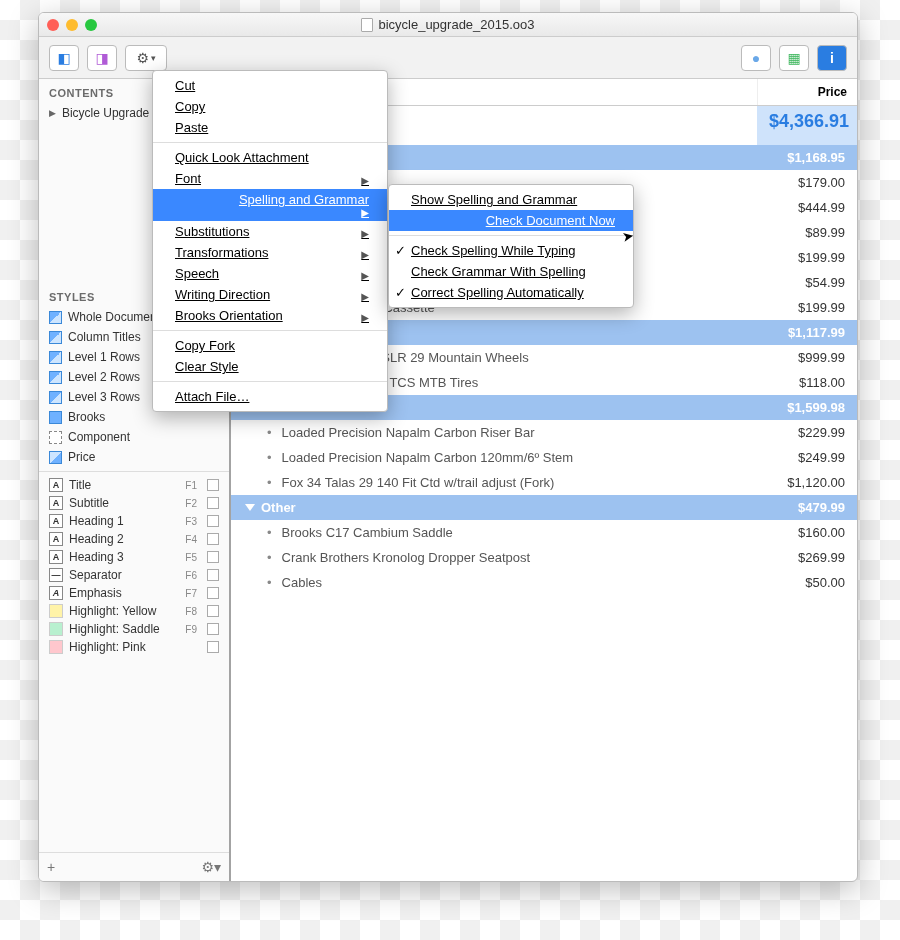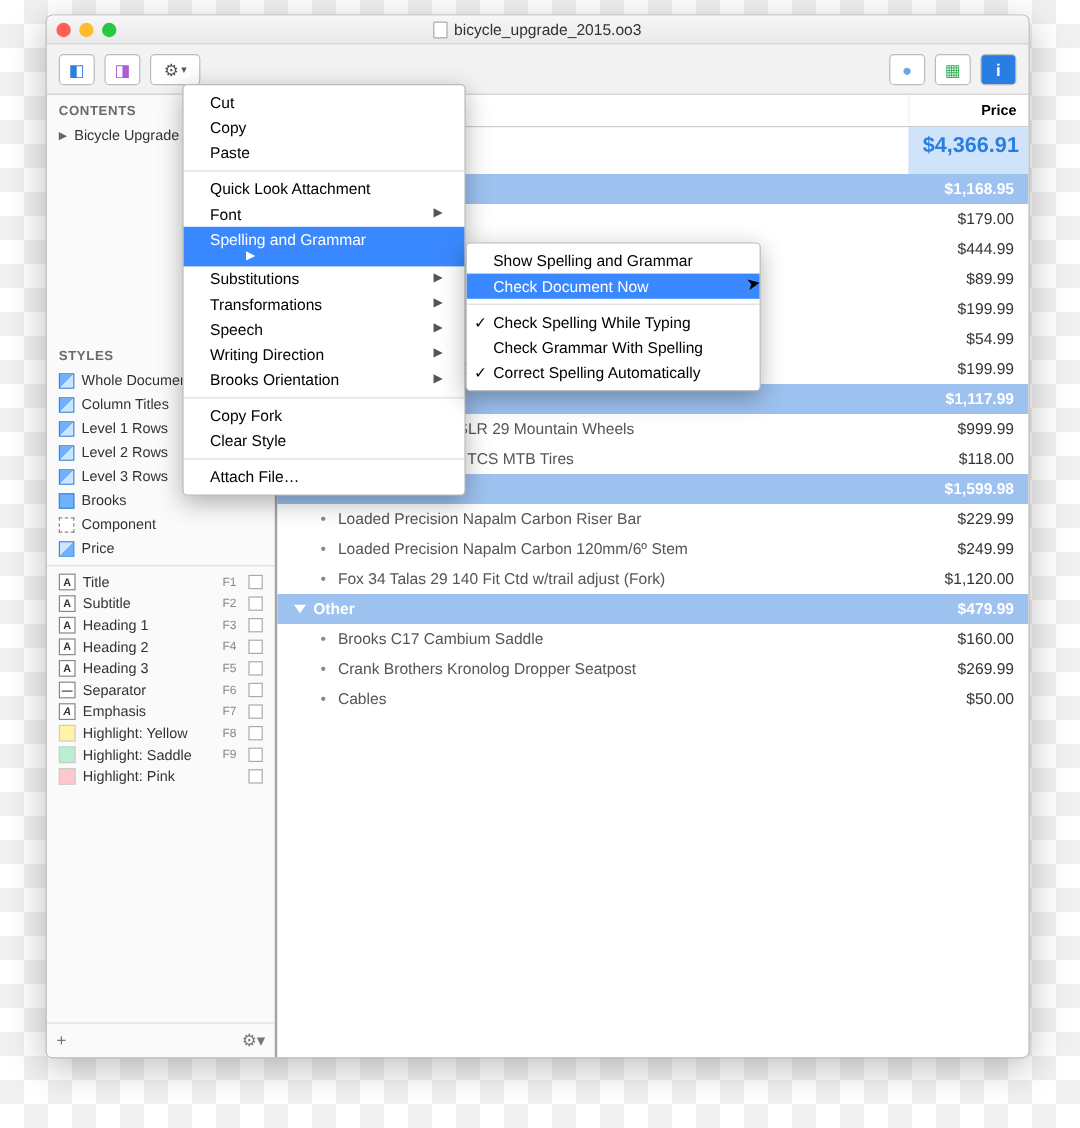--- a/index.html
+++ b/index.html
@@ -45,28 +45,28 @@
 .htitle { color:#2a7de1; font-size:18px; padding:4px 0; }
 .hprice { color:#2a7de1; font-size:18px; font-weight:bold; background:#cfe3fb; }
 .grp { background:#9dc2f0; color:#fff; font-weight:bold; }
 .grp .c2 { color:#fff; }
 .bullet { color:#888; margin-left:28px; margin-right:4px; }
 .item-txt { color:#555; }
 .item-price { color:#333; }
 .disc { width:0; height:0; border-left:5px solid transparent; border-right:5px solid transparent; border-top:7px solid #fff; margin-left:6px; }
 
 .menu { position:absolute; background:#fff; border:1px solid #bbb; border-radius:4px; box-shadow:0 6px 20px rgba(0,0,0,0.3); font-size:13px; padding:4px 0; z-index:10; }
-.menu .mi { padding:3px 18px 3px 22px; display:flex; justify-content:space-between; align-items:flex-start; cursor:pointer; white-space:nowrap; }
+.menu .mi { padding:3px 18px 3px 22px; display:flex; justify-content:space-between; align-items:flex-end; cursor:pointer; white-space:nowrap;text-decoration:underline; }
 .menu .mi.sel { background:#3a88ff; color:#fff;flex-direction:column; }
 .menu .sep { height:1px; background:#ddd; margin:4px 0; }
 .arr { font-size:10px; color:#555; margin-left:30px; }
 .mi.sel .arr { color:#fff; }
 .chkmark { position:absolute; left:6px; }
 .menu1 { left:152px; top:70px; width:236px; }
-.menu2 { left:388px; top:202px; width:246px; }
+.menu2 { left:388px; top:184px; width:246px; }
 .cursor { position:absolute; left:622px; top:228px; font-size:14px; color:#000; z-index:20; transform:rotate(-10deg); }
 </style>
 </head>
 <body>
 
 <div class="window">
   <div class="titlebar">
     <div class="traffic">
       <div class="dot r"></div>
       <div class="dot y"></div>

